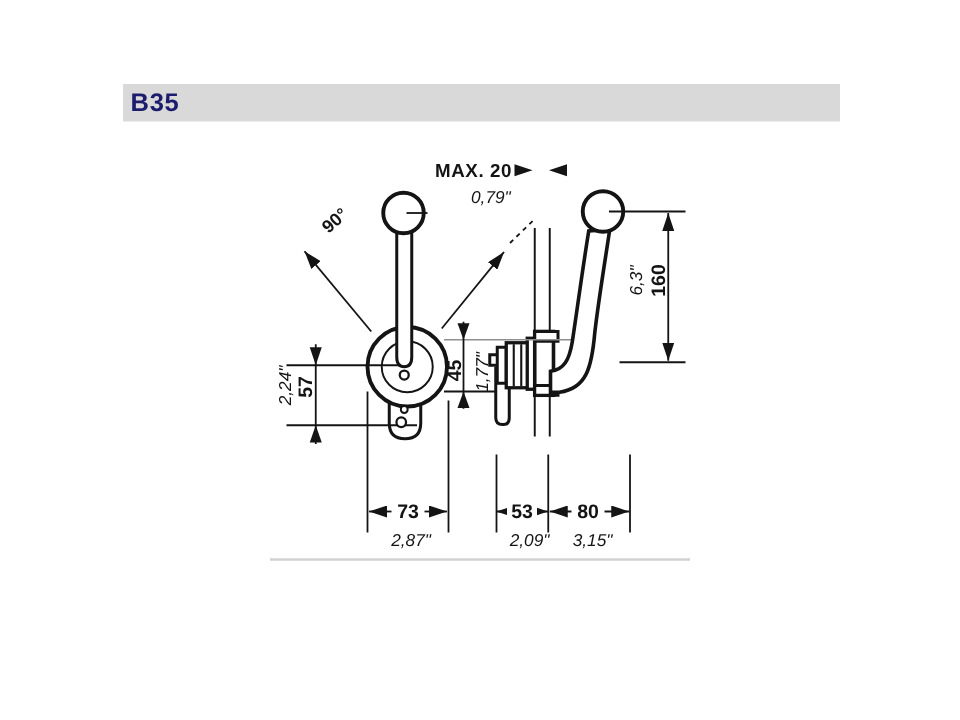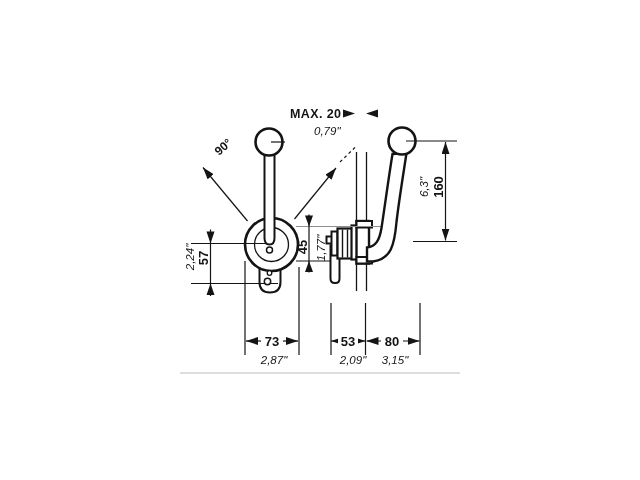--- a/index.html
+++ b/index.html
@@ -26,20 +26,23 @@
   .med{stroke-width:2;}
   .thin{stroke-width:1.2;}
   .wfill{fill:#ffffff;}
   .arr{fill:#141414;stroke:none;}
 </style>
 </head>
 <body>
 
 <div id="page">
 
+  <div id="header-bar">
+    <span class="code">B35</span>
+  </div>
 
   <svg width="640" height="480" viewBox="0 0 640 480">
     <defs>
       <marker id="arrow" markerWidth="12" markerHeight="8" refX="12" refY="4" orient="auto-start-reverse" markerUnits="userSpaceOnUse">
         <path d="M0,0 L12,4 L0,8 z" fill="#141414"></path>
       </marker>
     </defs>
 
     <line x1="180" y1="373" x2="460" y2="373" stroke="#d2d2d2" stroke-width="1.6"></line>
 

